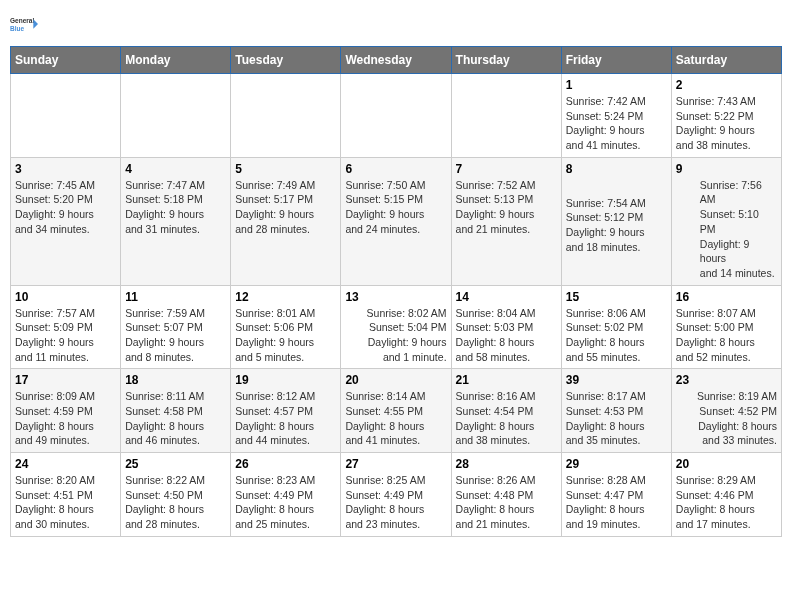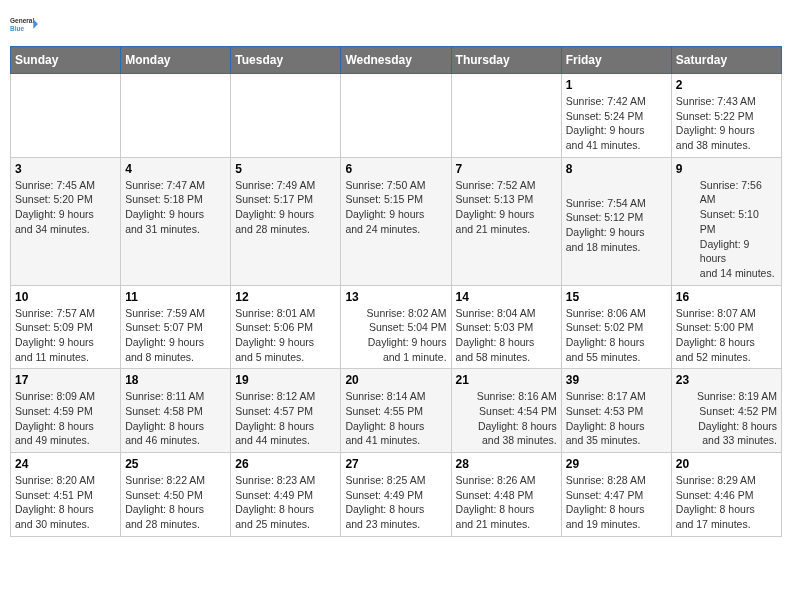--- a/index.html
+++ b/index.html
@@ -254,21 +254,21 @@
         </td>
         <td>
           <span class="day-number">20</span>
           <div class="day-info" style="white-space: pre-line;">Sunrise: 8:14 AM
 Sunset: 4:55 PM
 Daylight: 8 hours
 and 41 minutes.</div>
         </td>
         <td>
           <span class="day-number">21</span>
-          <div class="day-info" style="white-space: pre-line; text-align: right;">Sunrise: 8:16 AM
+          <div class="day-info" style="white-space: pre-line;">Sunrise: 8:16 AM
 Sunset: 4:54 PM
 Daylight: 8 hours
 and 38 minutes.</div>
         </td>
         <td>
           <span class="day-number">39</span>
           <div class="day-info" style="white-space: pre-line;">Sunrise: 8:17 AM
 Sunset: 4:53 PM
 Daylight: 8 hours
 and 35 minutes.</div>

